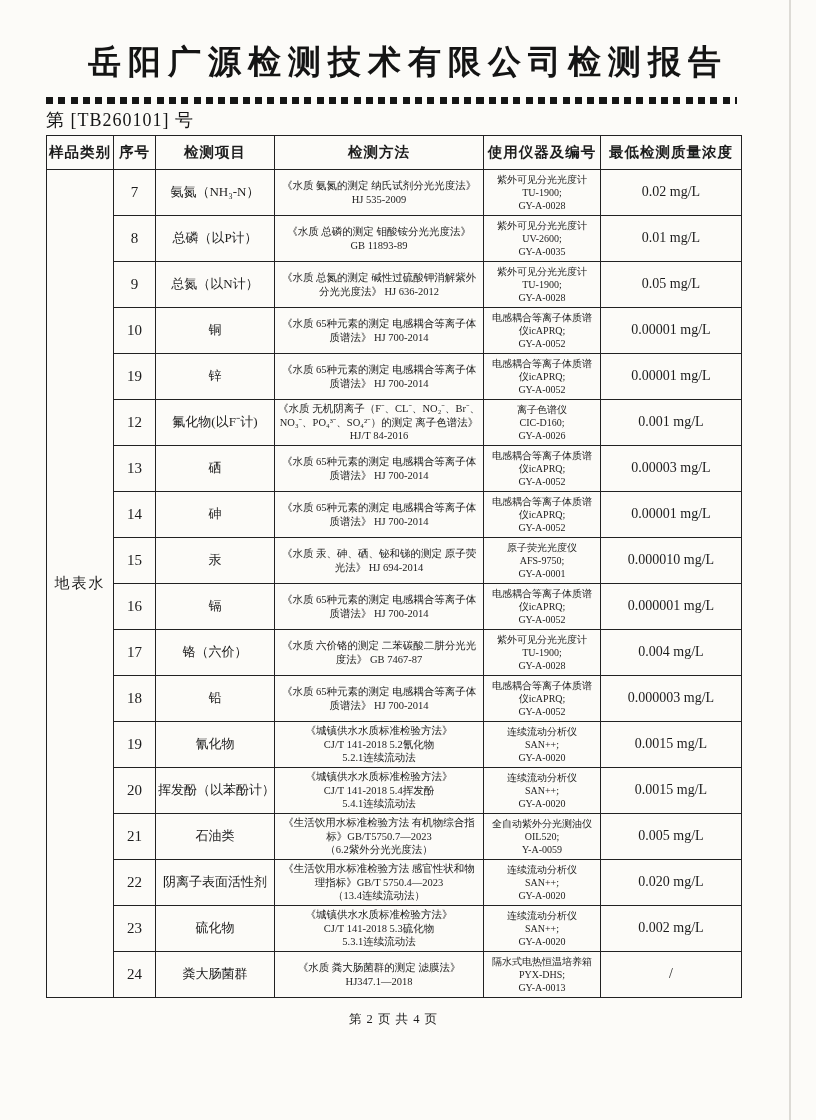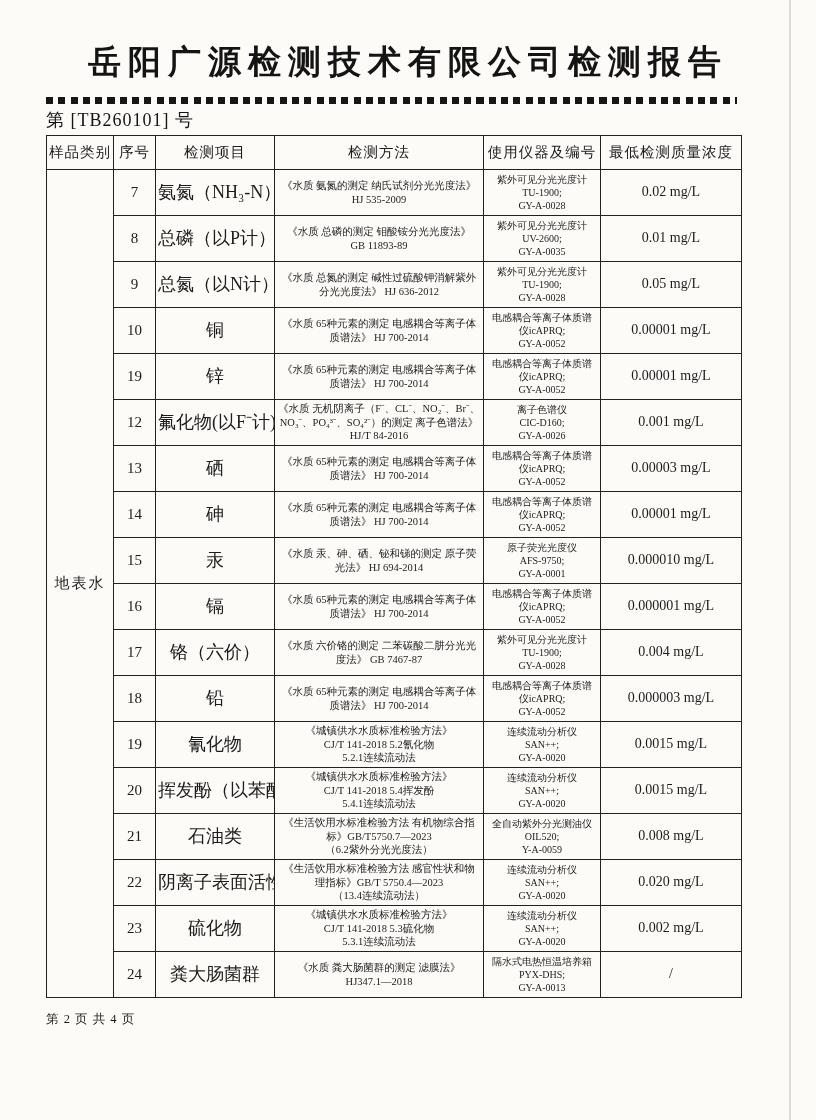--- a/index.html
+++ b/index.html
@@ -41,41 +41,41 @@
     width:695px;
     border-collapse:collapse;
     table-layout:fixed;
   }
   table.report-table, table.report-table th, table.report-table td {
     border:1.6px solid #222;
   }
   table.report-table th {
     height:34px;
     font-size:14.5px;
-    font-weight:400;
+    font-weight:700;
     letter-spacing:1px;
     text-align:center;
     vertical-align:middle;
   }
   table.report-table td {
     height:46px;
     text-align:center;
     vertical-align:middle;
     padding:1px 2px;
     line-height:1.3;
   }
   td.cat-cell { font-size:15px; letter-spacing:2px;margin-left:34px; }
   td.no-cell { font-size:15px; }
-  td.item-cell { font-size:18px; white-space:nowrap; overflow:hidden; }
+  td.item-cell { font-size:13px; white-space:nowrap; overflow:hidden; }
   td.method-cell { font-size:10.5px; white-space:pre-line; }
   td.instr-cell { font-size:10px; white-space:pre-line; }
   td.limit-cell { font-size:14px; }
   .page-footer {
     width:695px; margin-left:46px; margin-top:13px;
-    text-align:left;
+    text-align:center;
     font-size:12.5px;
     letter-spacing:1px;
   }
   
   .stamp { position:absolute; opacity:.68; }
 </style>
 </head>
 <body>
 
 <div class="page-edge-line"></div>
@@ -250,21 +250,21 @@
   </tr>
       <tr>
     <td class="no-cell">21</td>
     <td class="item-cell">石油类</td>
     <td class="method-cell">《生活饮用水标准检验方法 有机物综合指
 标》GB/T5750.7—2023
 （6.2紫外分光光度法）</td>
     <td class="instr-cell">全自动紫外分光测油仪
 OIL520;
 Y-A-0059</td>
-    <td class="limit-cell">0.008 mg/L</td>
+    <td class="limit-cell">0.005 mg/L</td>
   </tr>
       <tr>
     <td class="no-cell">22</td>
     <td class="item-cell">阴离子表面活性剂</td>
     <td class="method-cell">《生活饮用水标准检验方法 感官性状和物
 理指标》GB/T 5750.4—2023
 （13.4连续流动法）</td>
     <td class="instr-cell">连续流动分析仪
 SAN++;
 GY-A-0020</td>

